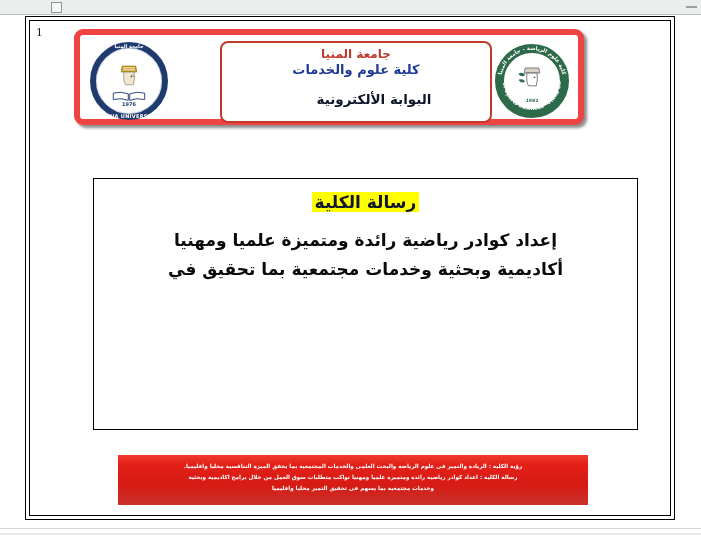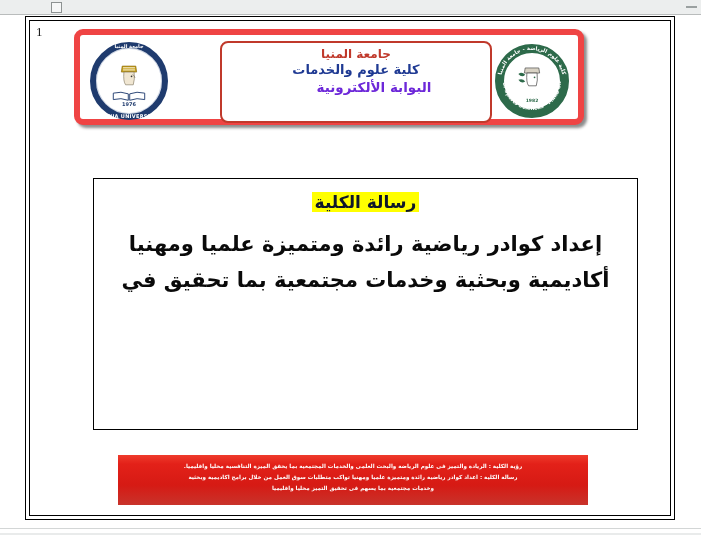--- a/index.html
+++ b/index.html
@@ -201,21 +201,21 @@
     direction: rtl;
   }
   #header-title-box .hl {
     line-height: 1.28;
     font-family: "DejaVu Sans", sans-serif;
     font-weight: bold;
     white-space: nowrap;
   }
   #hdr-line-1 { font-size: 12px; color: #c0392b; }
   #hdr-line-2 { font-size: 13px; color: #1f3a93; }
-  #hdr-line-3 { font-size: 13.5px; color: #6d28d9; margin-top: 0; padding-left: 36px; }
+  #hdr-line-3 { font-size: 13.5px; color: #0f172a; margin-top: 12px; padding-left: 36px; }
 
   
   #mission-box {
     position: absolute;
     left: 63px; top: 157px;
     width: 545px;
     height: 252px;
     border: 1px solid #000000;
     background: #ffffff;
     box-sizing: border-box;
@@ -230,21 +230,21 @@
     font-weight: bold;
     color: #0f172a;
     background: #ffff00;
     padding: 0 3px;
     line-height: 1.18;
   }
   #mission-body {
     margin-top: 14px;
     padding: 0 18px;
     font-family: "DejaVu Sans", sans-serif;
-    font-size: 21px;
+    font-size: 17px;
     font-weight: bold;
     color: #0a0a0a;
     line-height: 1.72;
     direction: rtl;
   }
   #mission-body .ml { display: block; white-space: nowrap; }
 
   
   #footer-banner {
     position: absolute;

